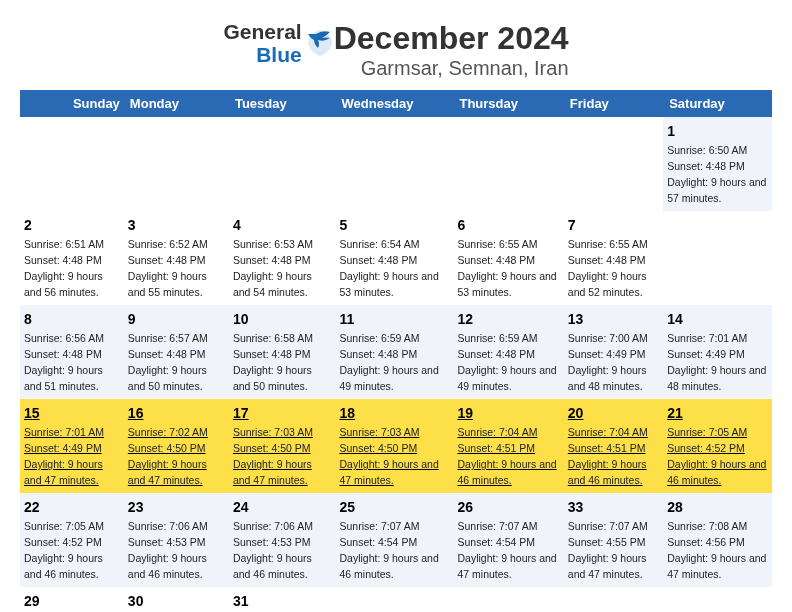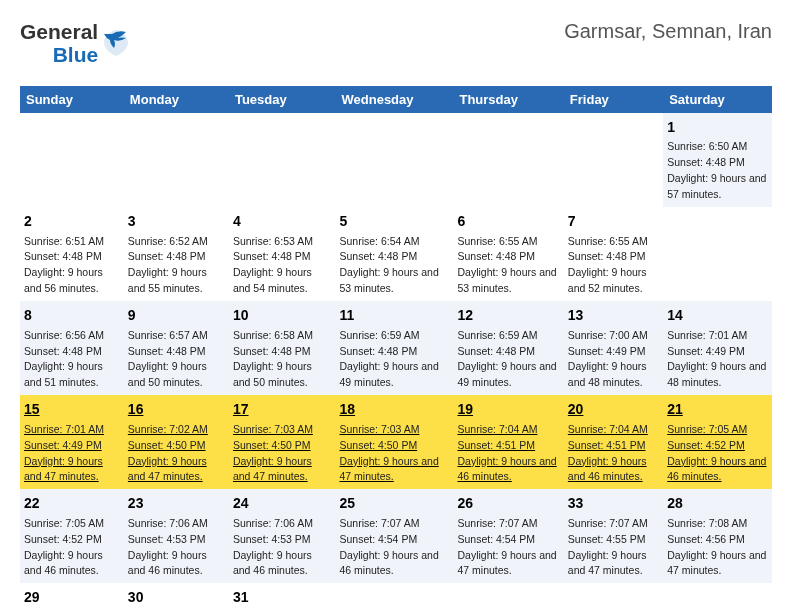--- a/index.html
+++ b/index.html
@@ -5,23 +5,23 @@
     * { box-sizing: border-box; margin: 0; padding: 0; }
     body {
       font-family: Arial, sans-serif;
       background: #fff;
       width: 792px;
       min-height: 612px;
       padding: 20px;
     }
     .header {
       display: flex;
-      justify-content: space-between;
+      justify-content: center;
       align-items: flex-start;
-      margin-bottom: 20px;
+      margin-bottom: 10px;
     }
     .logo {
       display: flex;
       flex-direction: column;
       align-items: flex-start;
     }
     .title-section {
       text-align: right;
     }
     .title-section h1 {
@@ -87,28 +87,29 @@
         <span style="font-size:21px;font-weight:bold;color:#333;line-height:1.1;">General</span>
         <span style="font-size:21px;font-weight:bold;color:#1a6bb5;line-height:1.1;">Blue</span>
       </div>
       <svg width="28" height="30" viewBox="0 0 28 30" xmlns="http://www.w3.org/2000/svg">
         <path d="M14 2 C18 2, 26 8, 26 14 C26 20, 20 26, 14 28 C8 26, 2 20, 2 14 C2 8, 10 2, 14 2Z" fill="#1a6bb5" opacity="0.15"></path>
         <path d="M10 6 Q16 2 24 4 Q20 8 16 10 Q20 9 24 10 Q18 14 12 12 Q14 16 12 20 Q8 16 8 12 Q4 10 2 6 Q6 6 10 6Z" fill="#1a6bb5"></path>
       </svg>
     </div>
   </div>
   <div class="title-section">
+    <h1>December 2024</h1>
     <h2>Garmsar, Semnan, Iran</h2>
   </div>
 </div>
 
 <table>
   <thead>
     <tr>
-    <th style="padding-left: 6px;">Sunday</th>
+    <th style="padding-left: 6px; text-align: right;">Sunday</th>
         <th style="padding-left: 6px;">Monday</th>
         <th style="padding-left: 6px;">Tuesday</th>
         <th style="padding-left: 6px;">Wednesday</th>
         <th style="padding-left: 6px;">Thursday</th>
         <th style="padding-left: 6px; margin-left: 16px;">Friday</th>
         <th style="padding-left: 6px;">Saturday</th>
       </tr>
   </thead>
   <tbody id="calendar-body">
   <tr style="background-color: rgb(240, 244, 250);">

